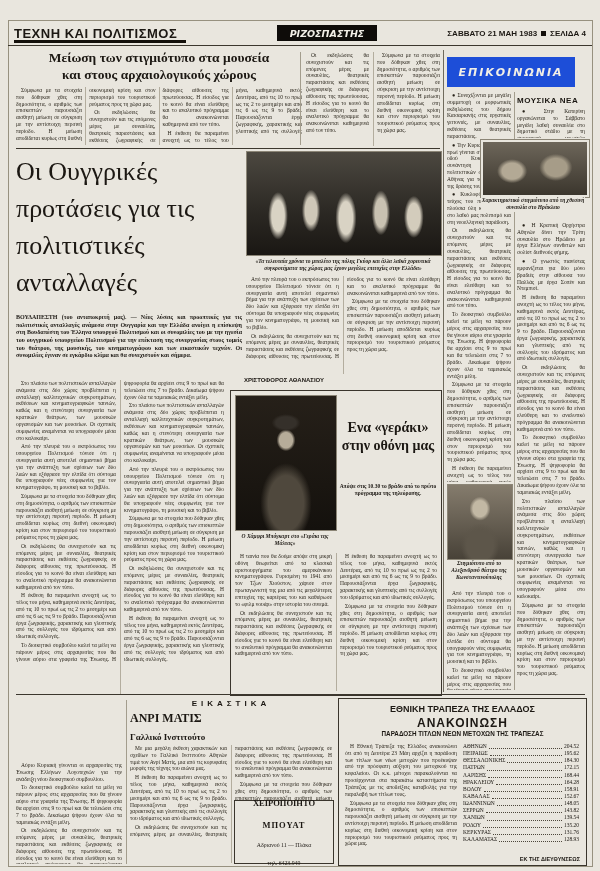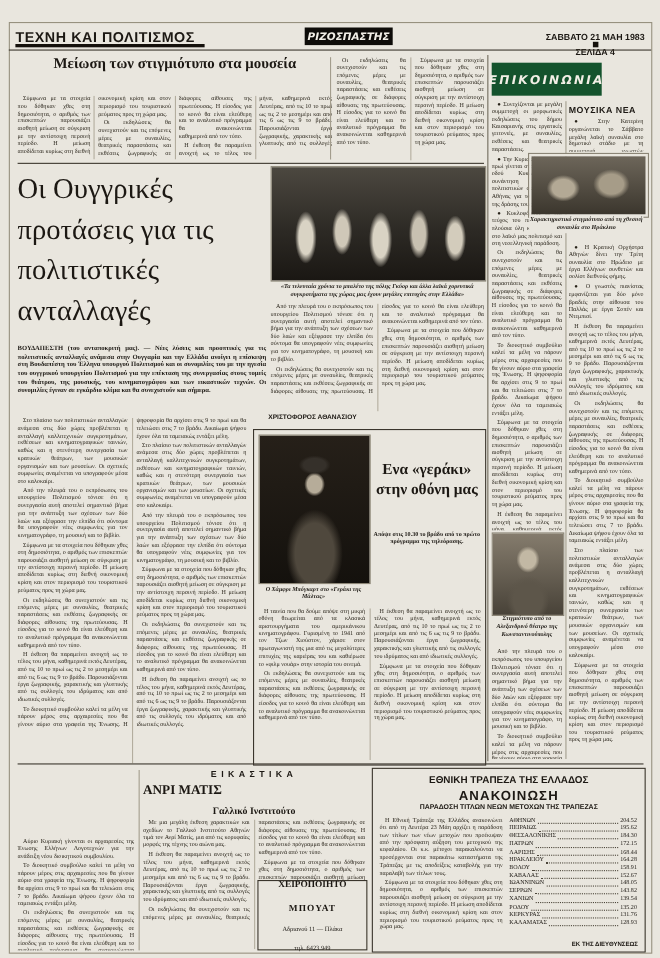--- a/index.html
+++ b/index.html
@@ -7,25 +7,25 @@
         font-family:"Liberation Serif","DejaVu Serif",serif;color:#1c1813;overflow:hidden;}
   .abs{position:absolute;}
   .frame{left:8px;top:20px;width:583px;height:845px;border:1px solid #97917f;}
   .hrule{background:#3c372e;height:1px;}
   .vrule{background:#a39d8d;width:1px;}
 
   
   .sec-label{left:14px;top:26px;width:190px;font-family:"Liberation Sans","DejaVu Sans",sans-serif;
              font-weight:bold;font-size:13px;letter-spacing:.5px;}
   .sec-bar{left:14px;top:40px;width:172px;height:3px;background:#14100b;}
-  .logo-box{left:277px;top:25px;width:80px;height:16px;background:#0e0c09;color:#f1eee6;
+  .logo-box{left:277px;top:25px;width:100px;height:16px;background:#0e0c09;color:#f1eee6;
             display:flex;align-items:center;justify-content:center;
             font-family:"DejaVu Sans",sans-serif;font-style:italic;font-weight:bold;font-size:9.5px;}
   .dateline{right:14px;top:29px;display:flex;align-items:center;
-            font-family:"Liberation Sans","DejaVu Sans",sans-serif;font-weight:bold;font-size:8px;flex-direction:column;}
+            font-family:"Liberation Sans","DejaVu Sans",sans-serif;font-weight:bold;font-size:8px;}
   .sq{width:5px;height:5px;background:#14100b;display:inline-block;margin:0 4px;}
 
   
   .t{font-size:5.5px;line-height:1.24;text-align:justify;color:#272218;overflow:hidden;}
   .t p{margin:0 0 2px;text-indent:5px;}
   .c2{column-count:2;column-gap:8px;column-rule:1px solid #b3ad9e;}
   .c4{column-count:4;column-gap:7px;column-rule:1px solid #b3ad9e;}
   .cap{font-size:5.5px;line-height:1.3;font-weight:bold;font-style:italic;text-align:center;}
 
   
@@ -63,21 +63,21 @@
      linear-gradient(180deg,#262019,#14110d);}
   .falcon-head{position:absolute;left:108px;top:28px;width:98px;text-align:center;
                font-weight:bold;font-size:14px;line-height:1.3;}
   .falcon-intro{position:absolute;left:108px;top:92px;width:98px;font-weight:bold;font-size:5.5px;
                 line-height:1.3;text-align:center;}
   .falcon-cap{position:absolute;left:2px;top:142px;width:104px;}
   .falcon-body{position:absolute;left:4px;top:162px;width:202px;height:138px;}
 
   
   .vr-main{left:443px;top:50px;width:1px;height:642px;background:#6f6a5c;}
-  .banner{left:447px;top:57px;width:100px;height:30px;background:#14532d;color:#f2efe6;
+  .banner{left:447px;top:57px;width:128px;height:30px;background:#1d4ed8;color:#f2efe6;
           display:flex;align-items:center;justify-content:center;
           font-family:"DejaVu Sans",sans-serif;font-style:italic;font-weight:bold;
           font-size:11px;letter-spacing:2px;}
   .r-left1{left:447px;top:92px;width:64px;height:390px;}
   .ph-r1{left:481px;top:140px;width:104px;height:53px;z-index:3;border:2px solid #e9e6de;outline:1px solid #8b8576;
     background:
      radial-gradient(ellipse 20px 16px at 28% 55%, #b3a995 0 50%, rgba(179,169,149,0) 75%),
      radial-gradient(ellipse 22px 18px at 70% 48%, #a69c88 0 50%, rgba(166,156,136,0) 75%),
      linear-gradient(180deg,#6d665a,#3b362d);}
   .cap-r1{left:481px;top:196px;width:104px;background:#e9e6de;z-index:3;padding:1px 0;}
@@ -97,21 +97,21 @@
   
   .rule-bot{left:16px;top:694px;width:569px;}
   .elec-box{left:16px;top:700px;width:106px;height:58px;border:1px solid #3a352c;
             display:flex;flex-direction:column;align-items:center;justify-content:center;
             font-weight:bold;font-size:13px;line-height:1.25;text-align:center;}
   .elec-body{left:16px;top:762px;width:106px;height:102px;}
   .vr-b1{left:126px;top:700px;width:1px;height:164px;}
   .eik-kicker{left:130px;top:699px;width:202px;text-align:center;font-weight:bold;font-size:8px;
               letter-spacing:4px;font-family:"Liberation Sans",sans-serif;}
   .eik-title{left:130px;top:711px;width:202px;font-weight:bold;font-size:12px;}
-  .eik-sub{left:130px;top:732px;width:202px;font-weight:bold;font-size:9px;text-align:center;}
+  .eik-sub{left:130px;top:732px;width:202px;font-weight:bold;font-size:9px;}
   .eik-body{left:130px;top:745px;width:202px;height:118px;}
   .ad-box{left:234px;top:800px;width:98px;height:62px;border:1px solid #3a352c;background:#e9e6de;
           z-index:3;display:flex;flex-direction:column;align-items:center;justify-content:center;gap:12px;}
   .ad-l1{font-weight:bold;font-size:8.5px;}
   .ad-l2{font-weight:bold;font-size:8.5px;letter-spacing:1px;}
   .ad-l3,.ad-l4{font-size:5.8px;}
 
   
   .bank-box{left:338px;top:698px;width:247px;height:166px;border:1px solid #3a352c;background:#e9e6de;}
   .bank-title{position:absolute;left:0;top:5px;width:100%;text-align:center;font-weight:bold;
@@ -140,20 +140,21 @@
   </div>
   <div class="abs dateline">
     <span>ΣΑΒΒΑΤΟ 21 ΜΑΗ 1983</span>
     <span class="sq"></span>
     <span>ΣΕΛΙΔΑ 4</span>
   </div>
   <div class="abs hrule" style="left:8px;top:45px;width:584px;"></div>
 
   <div class="abs mus-head">
     <div>Μείωση των στιγμιότυπο στα μουσεία</div>
+    <div>και στους αρχαιολογικούς χώρους</div>
   </div>
   <div class="abs t c4 mus-a">
     <p>Σύμφωνα με τα στοιχεία που δόθηκαν χθες στη δημοσιότητα, ο αριθμός των επισκεπτών παρουσιάζει αισθητή μείωση σε σύγκριση με την αντίστοιχη περσινή περίοδο. Η μείωση αποδίδεται κυρίως στη διεθνή οικονομική κρίση και στον περιορισμό του τουριστικού ρεύματος προς τη χώρα μας.</p>
     <p>Οι εκδηλώσεις θα συνεχιστούν και τις επόμενες μέρες με συναυλίες, θεατρικές παραστάσεις και εκθέσεις ζωγραφικής σε διάφορες αίθουσες της πρωτεύουσας. Η είσοδος για το κοινό θα είναι ελεύθερη και το αναλυτικό πρόγραμμα θα ανακοινώνεται καθημερινά από τον τύπο.</p>
     <p>Η έκθεση θα παραμείνει ανοιχτή ως το τέλος του μήνα, καθημερινά εκτός Δευτέρας, από τις 10 το πρωί ως τις 2 το μεσημέρι και από τις 6 ως τις 9 το βράδυ. Παρουσιάζονται έργα ζωγραφικής, χαρακτικής και γλυπτικής από τις συλλογές του ιδρύματος και από ιδιωτικές συλλογές.</p>
   </div>
   <div class="abs vrule" style="left:300px;top:52px;height:93px;"></div>
   <div class="abs t c2 mus-b">
     <p>Οι εκδηλώσεις θα συνεχιστούν και τις επόμενες μέρες με συναυλίες, θεατρικές παραστάσεις και εκθέσεις ζωγραφικής σε διάφορες αίθουσες της πρωτεύουσας. Η είσοδος για το κοινό θα είναι ελεύθερη και το αναλυτικό πρόγραμμα θα ανακοινώνεται καθημερινά από τον τύπο.</p>
     <p>Σύμφωνα με τα στοιχεία που δόθηκαν χθες στη δημοσιότητα, ο αριθμός των επισκεπτών παρουσιάζει αισθητή μείωση σε σύγκριση με την αντίστοιχη περσινή περίοδο. Η μείωση αποδίδεται κυρίως στη διεθνή οικονομική κρίση και στον περιορισμό του τουριστικού ρεύματος προς τη χώρα μας.</p>

